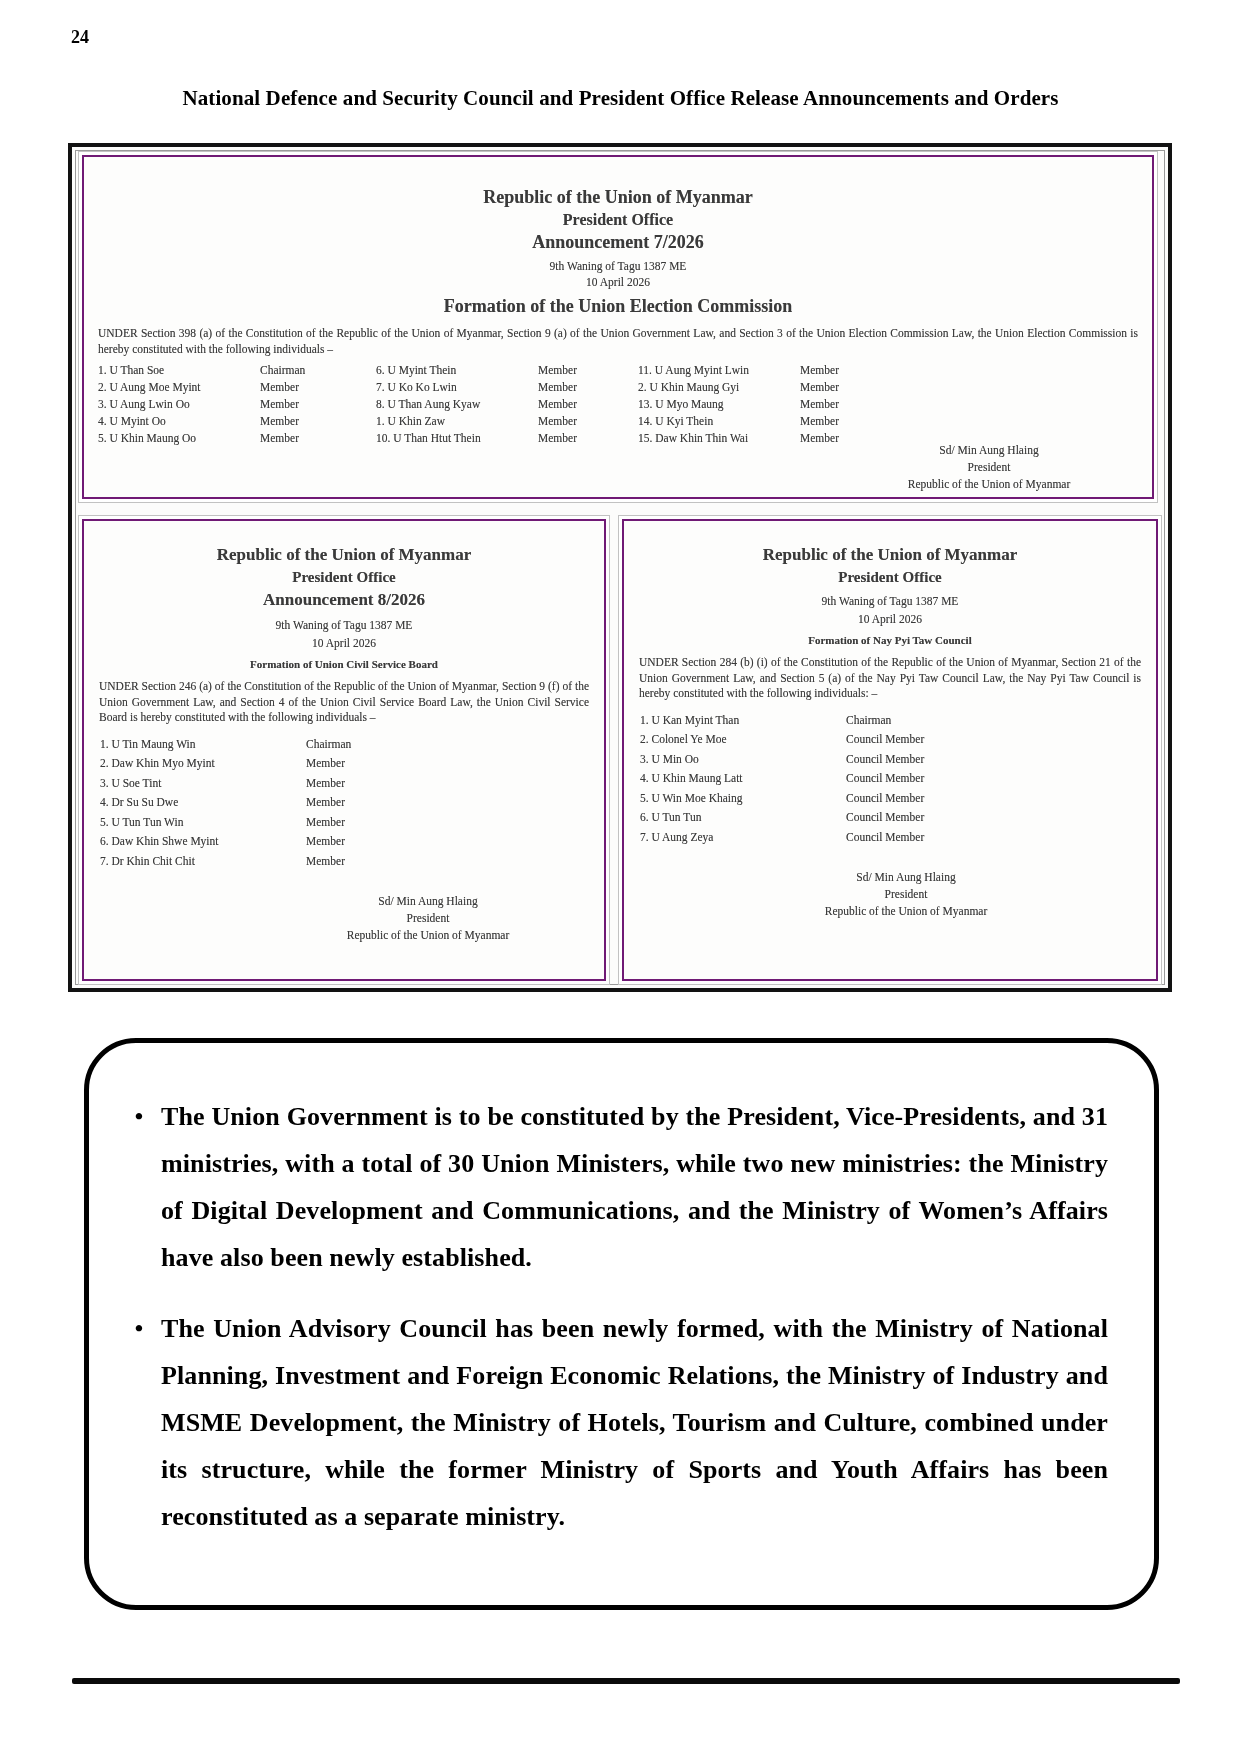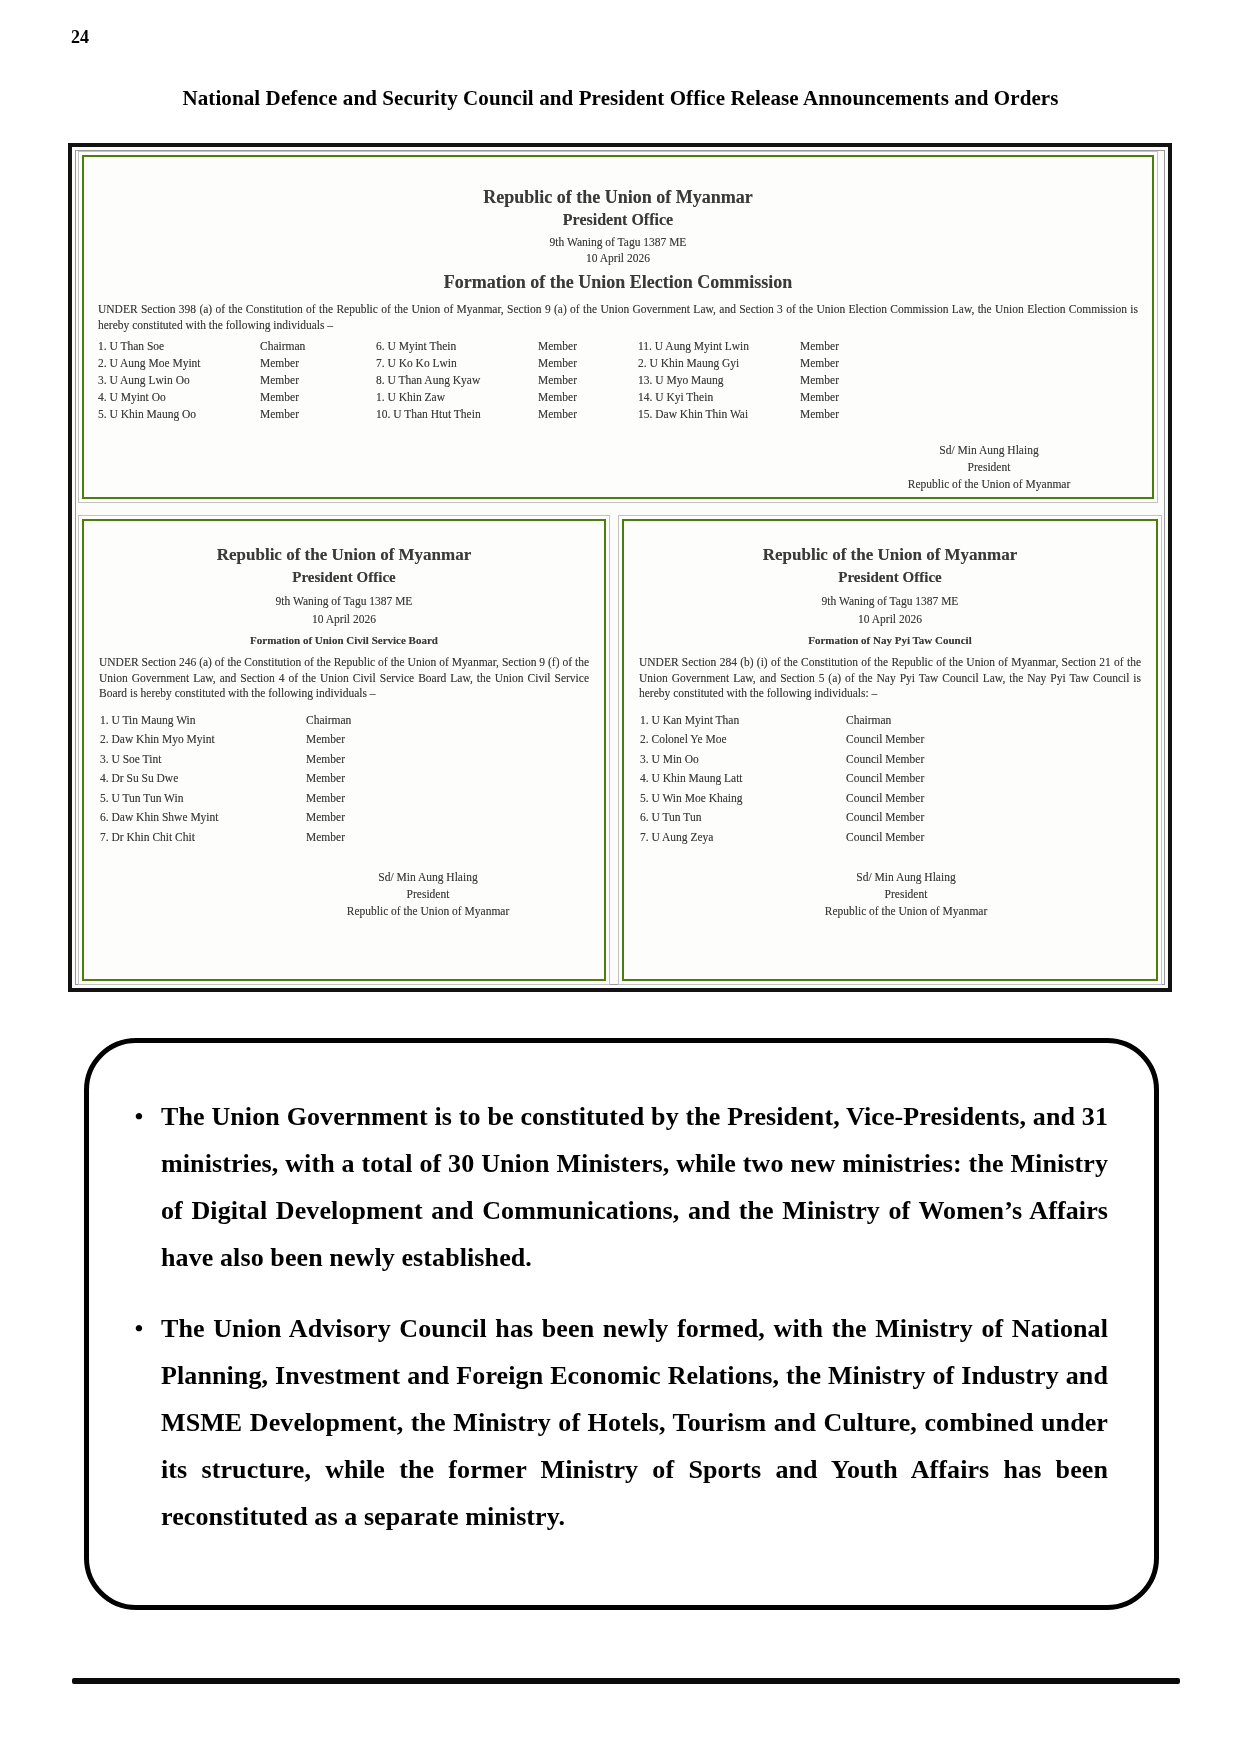--- a/index.html
+++ b/index.html
@@ -14,21 +14,21 @@
   }
 
   
   .scan-outer{
     position:absolute;left:68px;top:143px;width:1104px;height:849px;
     border:4px solid #121212;background:#fcfcfb;box-sizing:border-box;
     filter:blur(0.3px);
   }
   .scan-inner{position:absolute;inset:3px;border:1px solid #9a9a9a;}
   .ann{
-    position:absolute;box-sizing:border-box;border:2px solid #4d7c0f;
+    position:absolute;box-sizing:border-box;border:2px solid #701a75;
     box-shadow:0 0 0 3px #ffffff,0 0 0 4px #c2c2c2;background:#fdfdfc;
     color:#3a3a3a;padding:8px 12px;text-shadow:0 0 .6px rgba(90,90,90,.55);
   }
   .ann-a{left:6px;top:4px;width:1072px;height:344px;}
   .ann-b{left:6px;top:368px;width:524px;height:462px;padding:10px 14px;}
   .ann-c{left:546px;top:368px;width:536px;height:462px;padding:10px 14px;}
 
   .a-line{text-align:center;font-weight:bold;}
   .ann-a .l-country{margin-top:22px;font-size:18px;}
   .ann-a .l-office{margin-top:3px;font-size:16px;}
@@ -80,20 +80,21 @@
 
 <div class="page-number">24</div>
 <div class="main-heading">National Defence and Security Council and President Office Release Announcements and Orders</div>
 
 <div class="scan-outer">
   <div class="scan-inner">
 
     <section class="ann ann-a">
       <div class="a-line l-country">Republic of the Union of Myanmar</div>
       <div class="a-line l-office">President Office</div>
+      <div class="a-line l-title">Announcement 7/2026</div>
       <div class="l-date1">9th Waning of Tagu 1387 ME</div>
       <div class="l-date2">10 April 2026</div>
       <div class="a-line l-subject">Formation of the Union Election Commission</div>
       <p class="a-body">UNDER Section 398 (a) of the Constitution of the Republic of the Union of Myanmar, Section 9 (a) of the Union Government Law, and Section 3 of the Union Election Commission Law, the Union Election Commission is hereby constituted with the following individuals –</p>
       <div class="a-cols">
         <div class="a-col a-col1">
           <div class="mrow">
               <span class="mname">1. U Than Soe</span>
               <span class="mrole">Chairman</span>
             </div>
@@ -162,20 +163,21 @@
       <div class="sig sig-a">
         <div>Sd/ Min Aung Hlaing</div>
         <div>President</div>
         <div>Republic of the Union of Myanmar</div>
       </div>
     </section>
 
     <section class="ann ann-b">
       <div class="a-line l-country">Republic of the Union of Myanmar</div>
       <div class="a-line l-office">President Office</div>
+      <div class="a-line l-title">Announcement 8/2026</div>
       <div class="l-date1">9th Waning of Tagu 1387 ME</div>
       <div class="l-date2">10 April 2026</div>
       <div class="a-line l-subject">Formation of Union Civil Service Board</div>
       <p class="b-body">UNDER Section 246 (a) of the Constitution of the Republic of the Union of Myanmar, Section 9 (f) of the Union Government Law, and Section 4 of the Union Civil Service Board Law, the Union Civil Service Board is hereby constituted with the following individuals –</p>
       <div class="members">
         <div class="mrow">
             <span class="mname">1. U Tin Maung Win</span>
             <span class="mrole">Chairman</span>
           </div>
         <div class="mrow">

